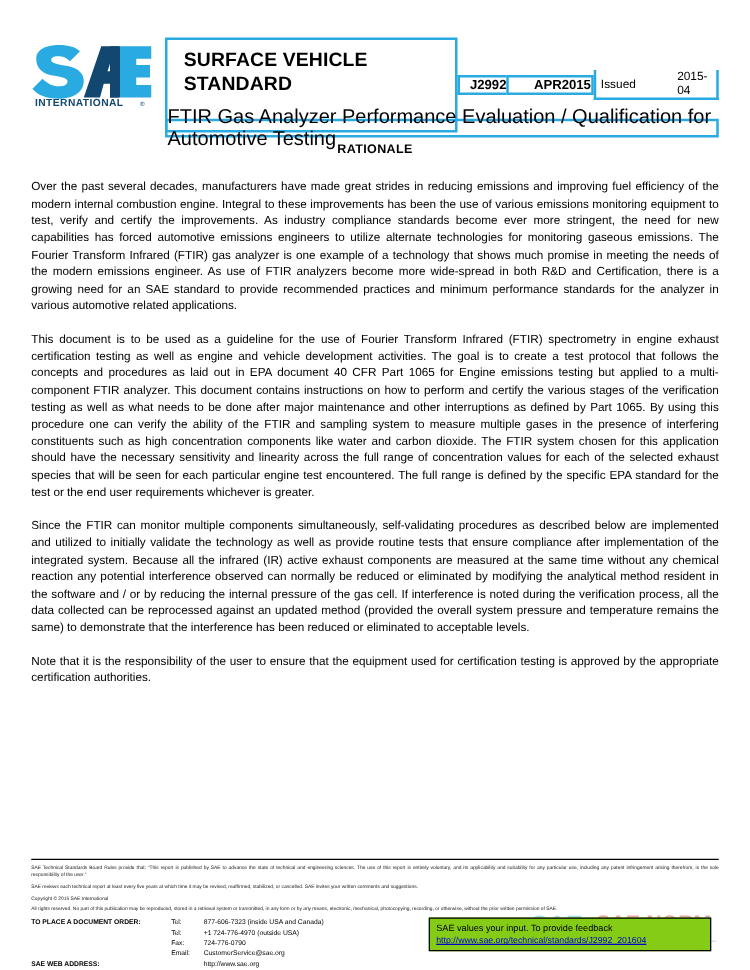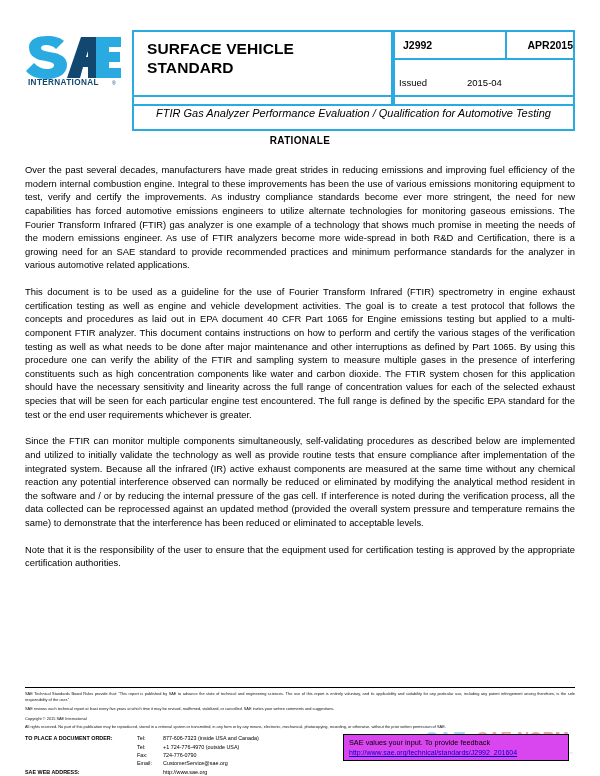--- a/index.html
+++ b/index.html
@@ -52,22 +52,23 @@
     font-size: 15.5px;
     font-weight: bold;
     line-height: 1.25;
     letter-spacing: 0.1px;
   }
   .title-cell .tl { display: block; }
 
   .meta-cell {
     flex: 0 0 182px;
     display: flex;
-    flex-direction: column;
-    box-sizing: border-box;
+    flex-direction: row;
+    box-sizing: border-box;
+    align-items: center;
   }
   .meta-row-1 {
     flex: 0 0 30px;
     display: flex;
     box-sizing: border-box;
   }
   .meta-doc {
     flex: 1 1 auto;
     border: 2px solid #29abe2;
     border-right: none;
@@ -99,26 +100,25 @@
   }
   .meta-issued-label { padding-left: 4px; width: 68px; }
   .meta-issued-date {}
 
   
   .subtitle-bar {
     margin-left: 107px;
     margin-top: 3px;
     border: 2px solid #29abe2;
     box-sizing: border-box;
-    height: 36px;
+    height: 15px;
     display: flex;
     align-items: center;
     justify-content: center;
-    font-size: 11px;
-    font-style: italic;
+    font-size: 16px;
   }
 
   
   .rationale-head {
     text-align: center;
     font-size: 10px;
     font-weight: bold;
     margin-top: 4px;
     letter-spacing: 0.3px;
   }
@@ -169,21 +169,21 @@
   .ord-label-plain { width: 112px; font-weight: bold; }
 
   .feedback-box {
     flex: 0 0 226px;
     border: 1px solid #000;
     box-sizing: border-box;
     padding: 3px 4px 3px 5px;
     font-size: 7.3px;
     line-height: 1.35;
     margin-left: 8px;
-    background: #d946ef;
+    background: #84cc16;
     position: relative;
     z-index: 3;
   }
   .feedback-link {
     color: #0000cc;
     text-decoration: underline;
     word-break: break-all;
     display: block;
     font-size: 7px;
   }

